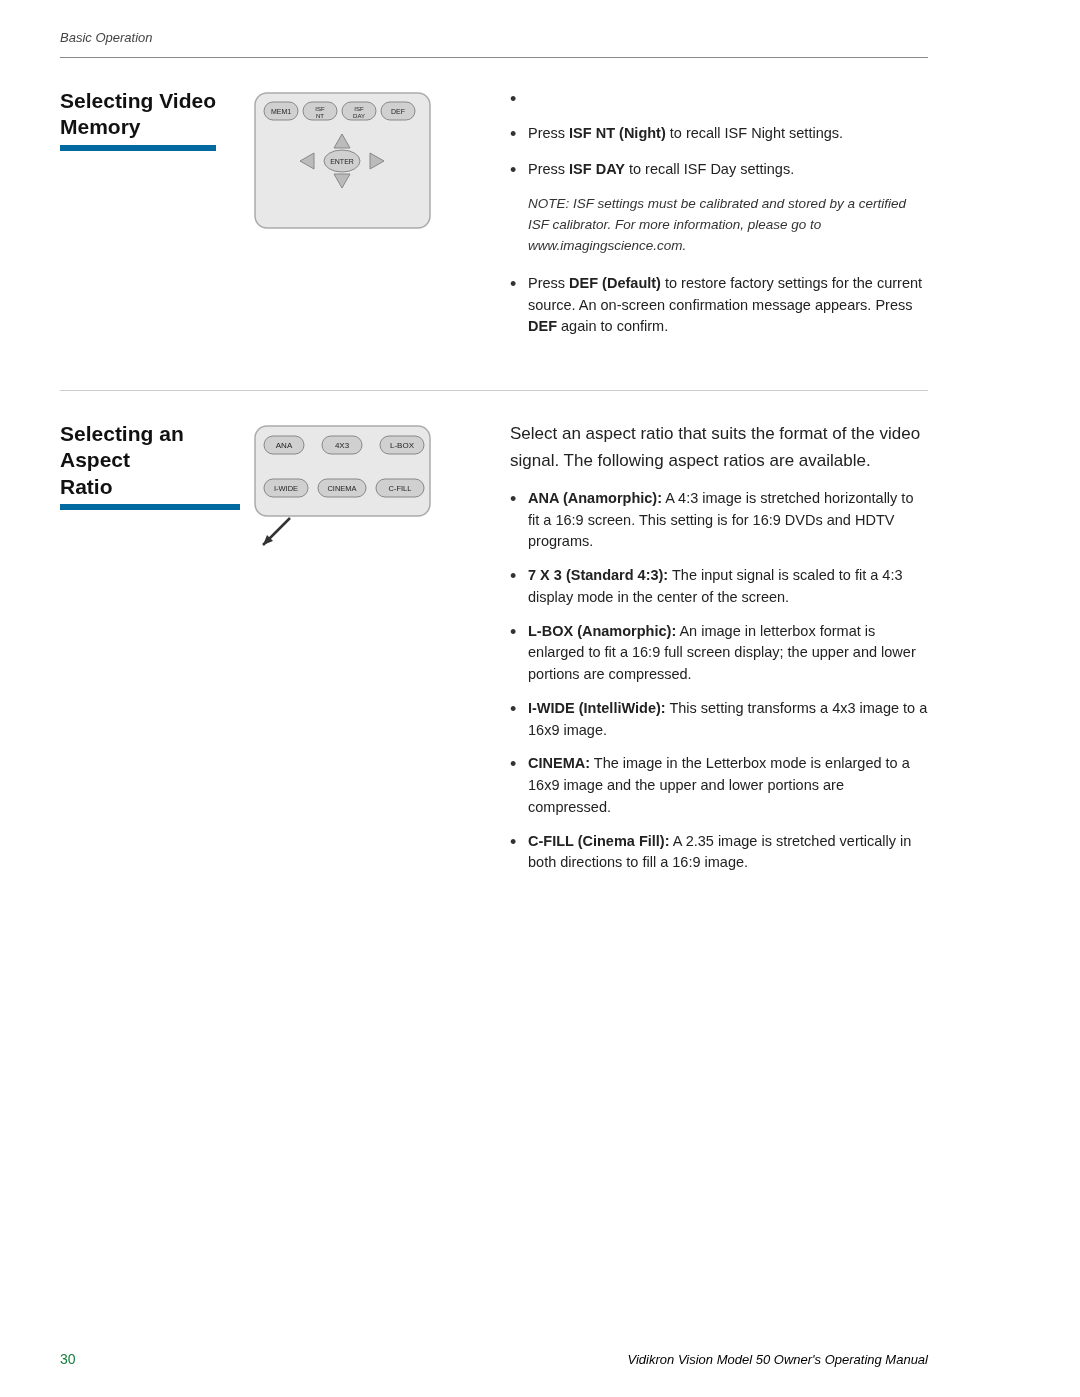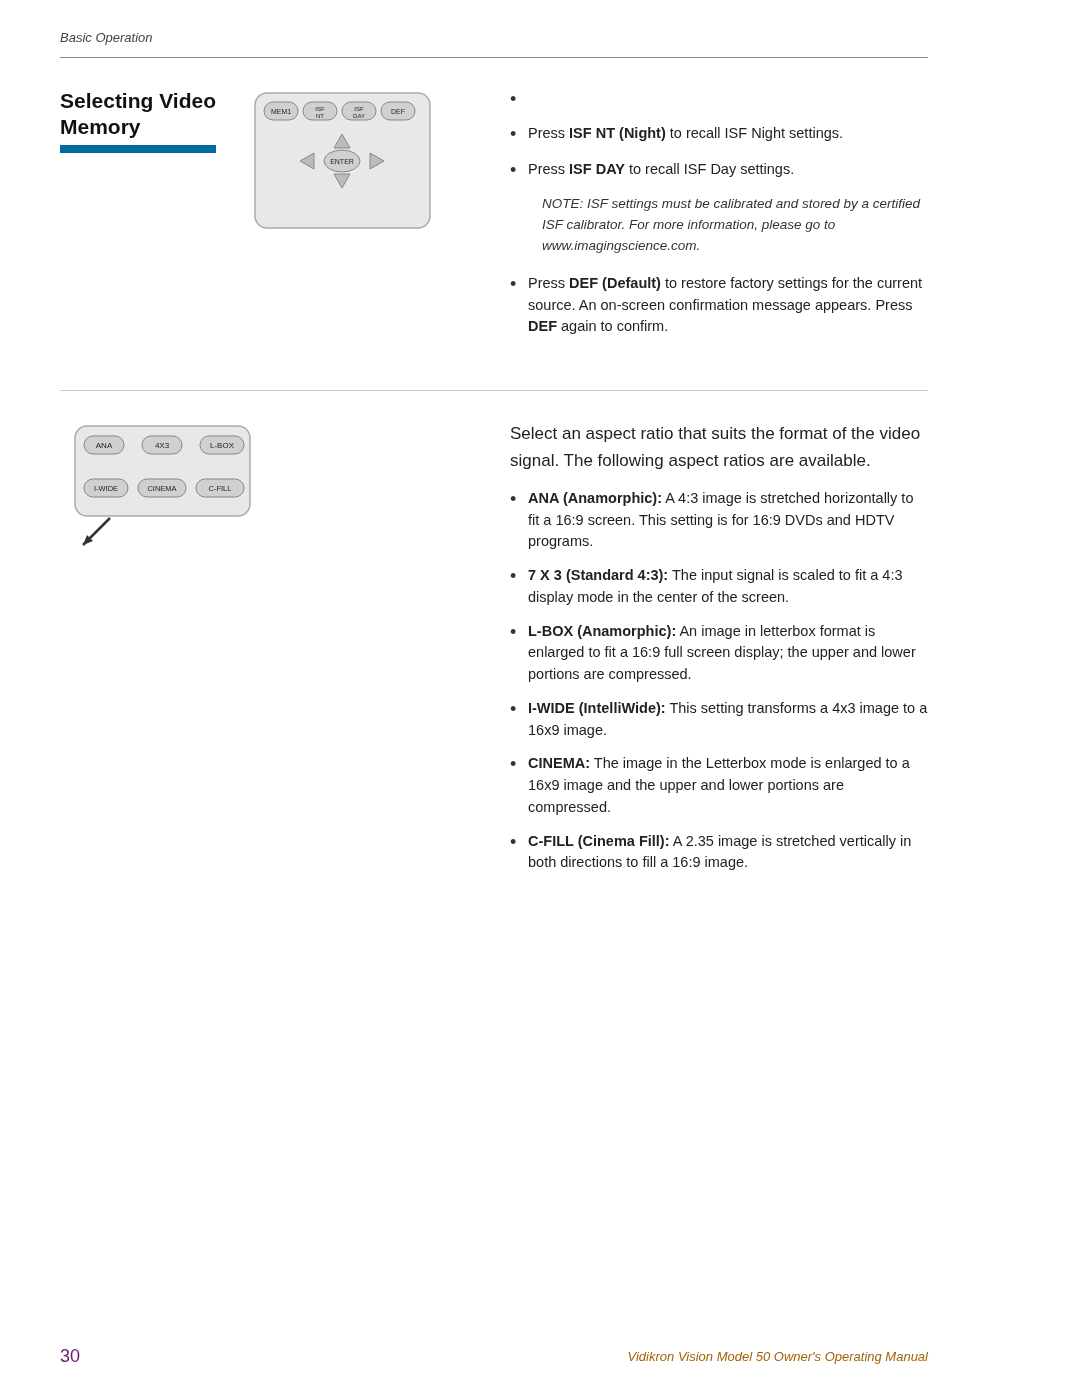--- a/index.html
+++ b/index.html
@@ -63,21 +63,21 @@
     .section-title-block {
       width: 180px;
       flex-shrink: 0;
     }
 
     .section-title {
       font-size: 21px;
       font-weight: bold;
       color: #111;
       line-height: 1.25;
-      border-bottom: 8px solid #0369a1;
+      border-bottom: 6px solid #0369a1;
       padding-bottom: 4px;
       margin-bottom: 0;
       display: inline-block;
     }
 
     
     .remote-img-area {
       margin-left: 10px;
       margin-top: 0;
     }
@@ -113,49 +113,49 @@
       font-size: 18px;
       line-height: 1.3;
       color: #333;
     }
 
     .bullet-content {
       flex: 1;
     }
 
     .note-block {
-      margin: 12px 0 16px 32px;
+      margin: 12px 0 16px 18px;
       font-style: italic;
       font-size: 13.5px;
       color: #333;
       line-height: 1.55;
     }
 
     
     .footer-area {
       position: absolute;
       bottom: 30px;
       left: 0;
       right: 0;
       display: flex;
       flex-direction: row;
       justify-content: space-between;
       align-items: center;
       padding: 0 60px;
     }
 
     .footer-page-num {
-      font-size: 18px;
-      color: #701a75;
+      font-size: 14px;
+      color: #15803d;
     }
 
     .footer-doc-title {
       font-style: italic;
       font-size: 13px;
-      color: #a16207;
+      color: #000000;
     }
 
     .aspect-left {
       display: flex;
       flex-direction: row;
       align-items: flex-start;
     }
   </style>
 </head>
 <body>
@@ -241,20 +241,26 @@
           </li>
         </ul>
       </div>
     </div>
 
     <div style="border-top:1px solid #ccc; margin-bottom:30px;"></div>
 
     <div class="section-row">
 
       <div class="section-left aspect-left">
+        <div class="section-title-block">
+          <div class="section-title">
+            <span>Selecting an Aspect</span><br>
+            <span>Ratio</span>
+          </div>
+        </div>
 
         <div style="display:flex; flex-direction:column; align-items:center; margin-left:10px;">
           <svg width="185" height="100" viewBox="0 0 185 100" class="remote-svg">
             <rect x="5" y="5" width="175" height="90" rx="12" ry="12" fill="#e8e8e8" stroke="#aaa" stroke-width="1.5"></rect>
 
             <rect x="14" y="15" width="40" height="18" rx="9" ry="9" fill="#d0d0d0" stroke="#888" stroke-width="1"></rect>
             <text x="34" y="27" text-anchor="middle" font-size="8" font-family="Arial" fill="#222">ANA</text>
 
             <rect x="72" y="15" width="40" height="18" rx="9" ry="9" fill="#d0d0d0" stroke="#888" stroke-width="1"></rect>
             <text x="92" y="27" text-anchor="middle" font-size="8" font-family="Arial" fill="#222">4X3</text>

